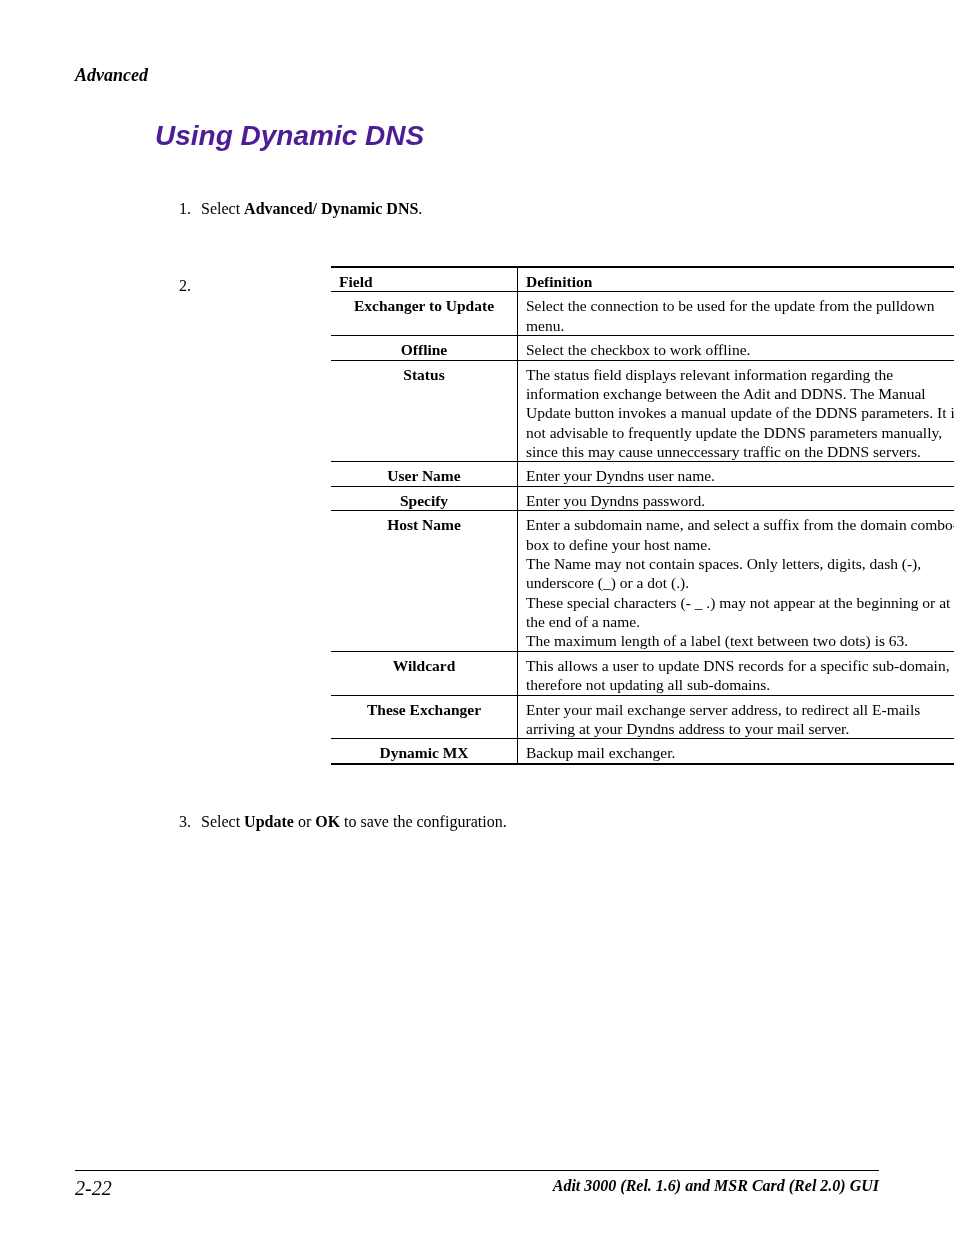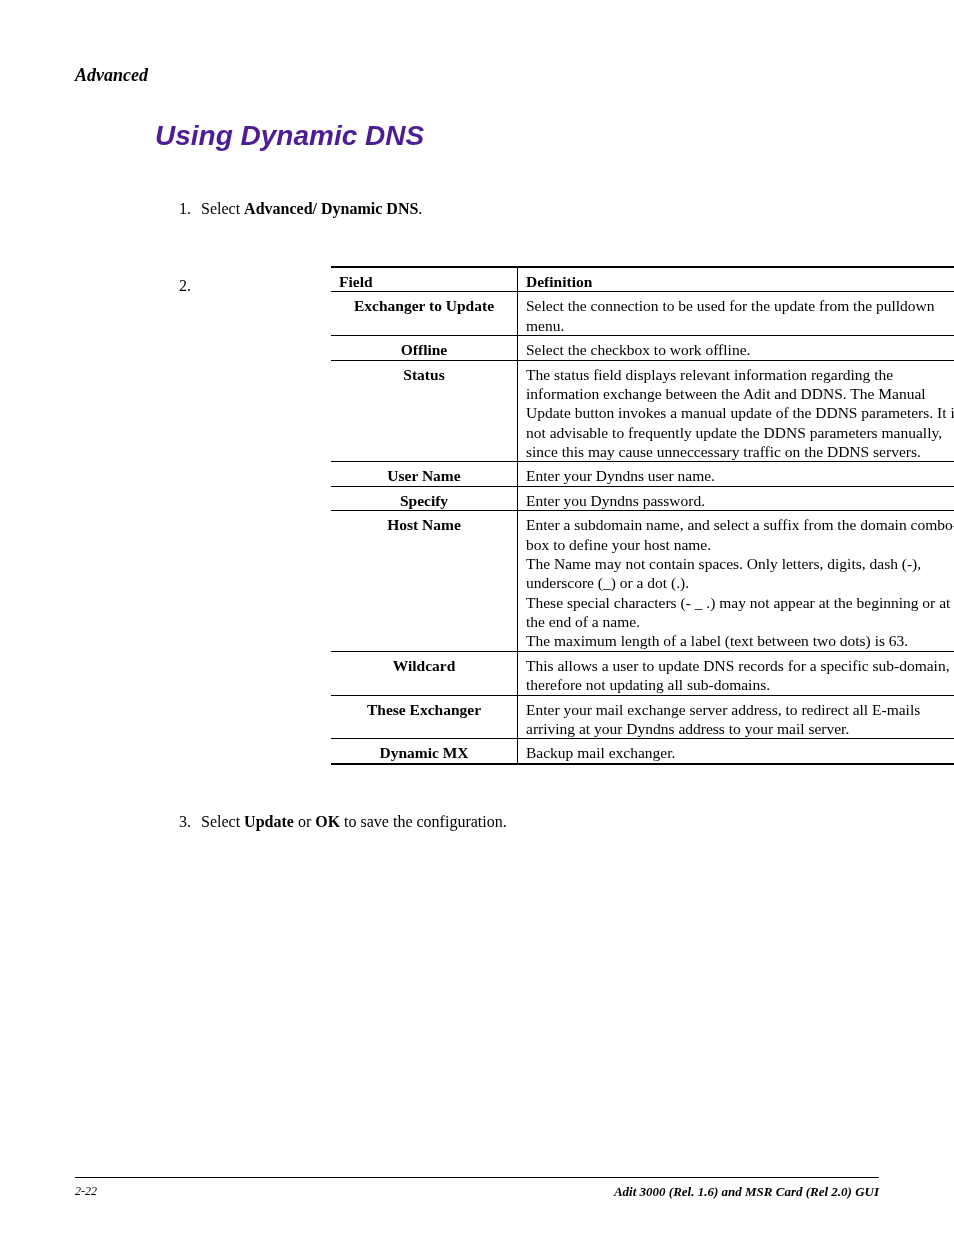--- a/index.html
+++ b/index.html
@@ -95,25 +95,25 @@
     bottom: 35px;
     left: 75px;
     right: 75px;
     border-top: 1.5px solid #000;
     padding-top: 6px;
     display: flex;
     justify-content: space-between;
     font-style: italic;
   }
   .footer .pnum {
-    font-size: 12px;
+    font-size: 20px;
   }
   .footer .pfoot {
     font-weight: bold;
-    font-size: 13px;
+    font-size: 16px;
   }
 </style>
 </head>
 <body>
 
 <div class="page">
 
   <div class="header-line1">Advanced</div>
 
   <div class="section-title">Using Dynamic DNS</div>

